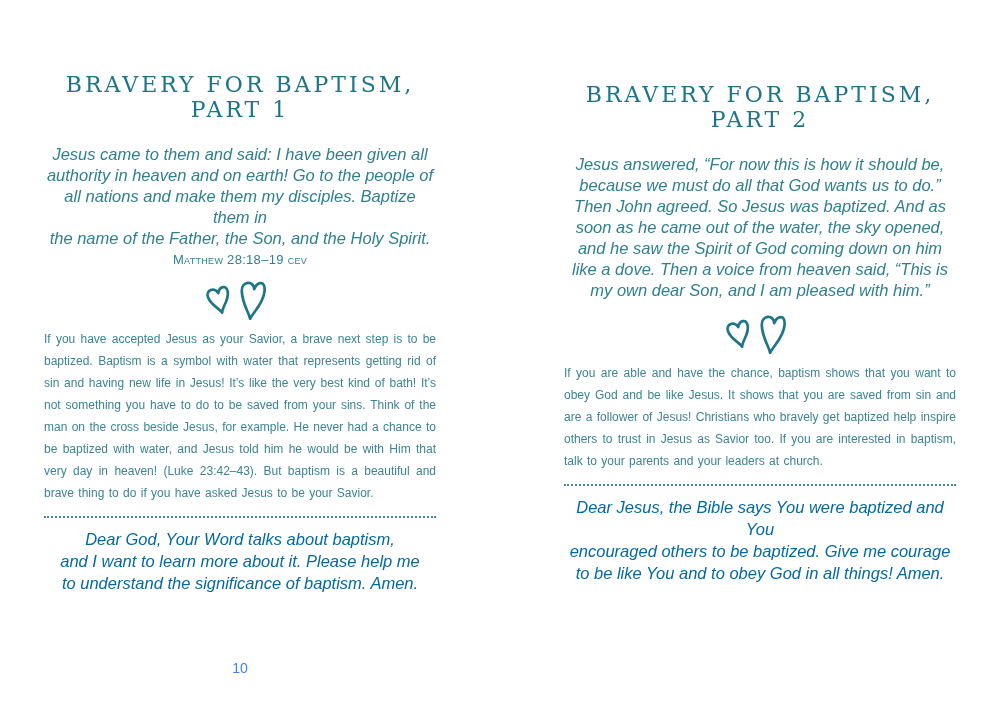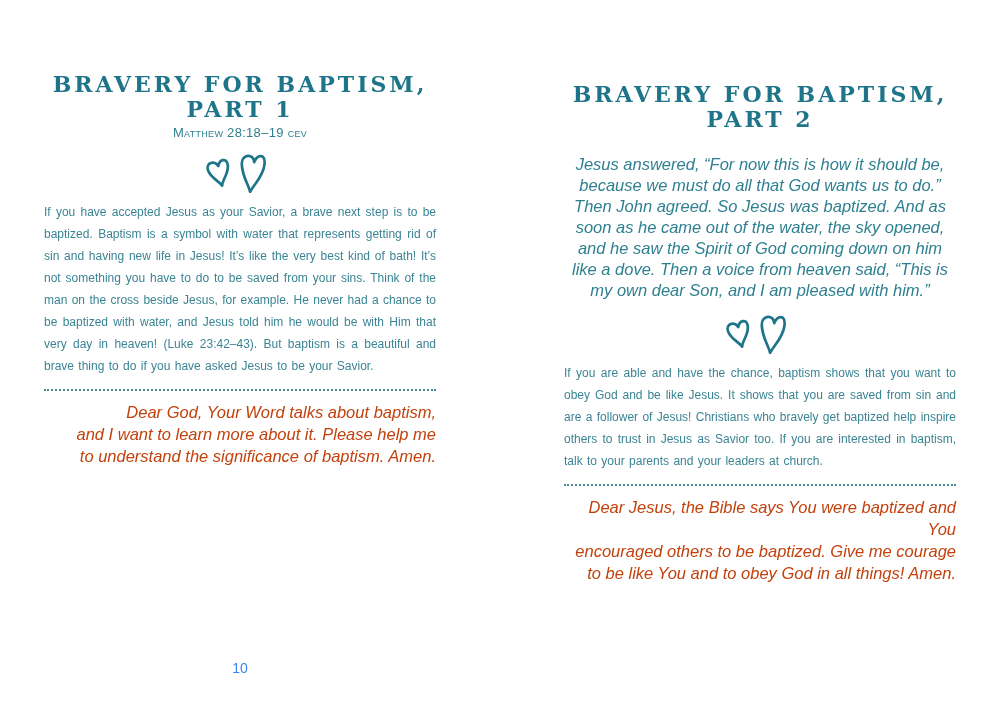--- a/index.html
+++ b/index.html
@@ -21,21 +21,21 @@
     box-sizing: border-box;
     width: 500px;
     height: 706px;
   }
   .page.left  { padding: 72px 64px 0 44px; }
   .page.right { padding: 82px 44px 0 64px; }
 
   .page-title {
     margin: 0;
     font-family: "DejaVu Serif", serif;
-    font-weight: 700;
+    font-weight: 400;
     font-size: 22px;
     line-height: 25px;
     letter-spacing: 3px;
     text-align: center;
     white-space: pre-line;
     color: #1e7589;
   }
   .scripture {
     margin: 22px 0 0 0;
     font-style: italic;
@@ -69,43 +69,47 @@
     margin-top: 11px;
     border: 0;
     border-top: 2px dotted #4a8c9a;
     height: 0;
   }
   .prayer {
     margin: 10px 0 0 0;
     font-style: italic;
     font-size: 16.5px;
     line-height: 22px;
-    text-align: right;
+    text-align: center;
     white-space: pre-line;
-    color: #c2410c;
+    color: #0369a1;
   }
   .page-number {
     position: absolute;
     bottom: 30px;
     width: 392px;
     text-align: center;
     font-size: 14px;
     color: #3b82f6;
   }
   .page.left  .page-number { left: 44px; }
   .page.right .page-number { left: 64px; }
 </style>
 </head>
 <body>
 
 <div class="spread">
 
   <section class="page left">
     <h1 class="page-title">BRAVERY FOR BAPTISM,
 PART 1</h1>
+    <p class="scripture">Jesus came to them and said: I have been given all
+authority in heaven and on earth! Go to the people of
+all nations and make them my disciples. Baptize them in
+the name of the Father, the Son, and the Holy Spirit.</p>
     <p class="reference">Matthew 28:18–19 cev</p>
 
     <svg class="hearts" width="100" height="46" viewBox="0 0 100 46" fill="none" stroke="#1e7589" stroke-width="2.7" stroke-linecap="round" stroke-linejoin="round">
       <path d="M30 17 C28 10 18 11 19 19 C20 27 27 32 29 37 C30.5 31.5 39 26 39.5 18 C40 10.5 32.5 11 30 17" transform="rotate(-14 29 24)"></path>
       <path d="M63 13 C61.5 4 49 6.5 51 17 C53 29 60.5 36.5 62.5 43 C65 36 74 26 73.5 13.5 C73 2.5 65 5.5 63 13" transform="rotate(7 63 23)"></path>
     </svg>
 
     <p class="body-text">If you have accepted Jesus as your Savior, a brave next step is to be baptized. Baptism is a symbol with water that represents getting rid of sin and having new life in Jesus! It’s like the very best kind of bath! It’s not something you have to do to be saved from your sins. Think of the man on the cross beside Jesus, for example. He never had a chance to be baptized with water, and Jesus told him he would be with Him that very day in heaven! (Luke 23:42–43). But baptism is a beautiful and brave thing to do if you have asked Jesus to be your Savior.</p>
     <hr class="divider">
     <p class="prayer">Dear God, Your Word talks about baptism,

